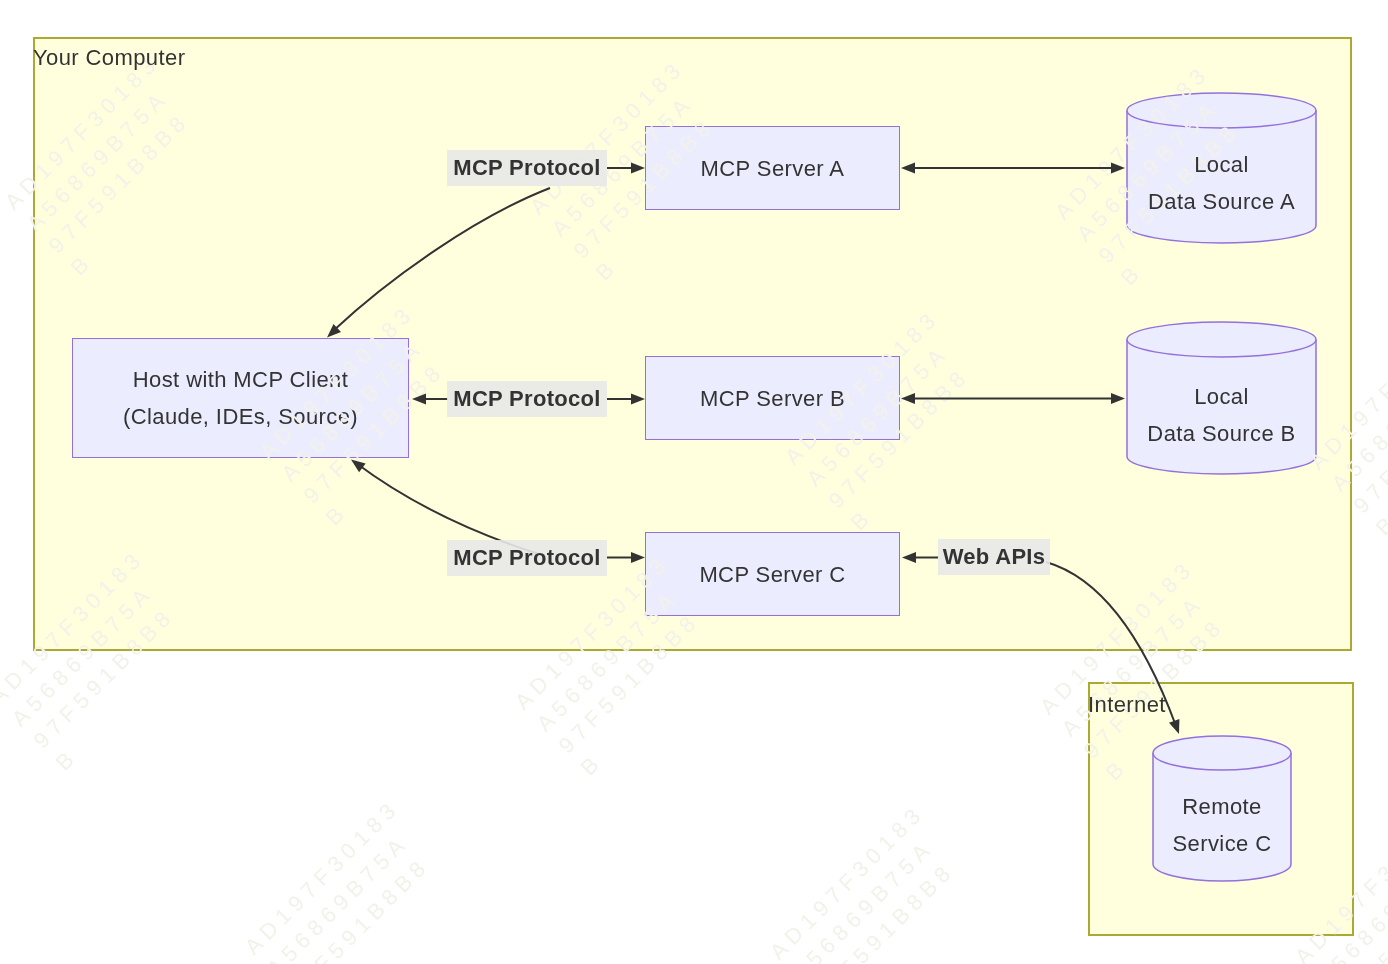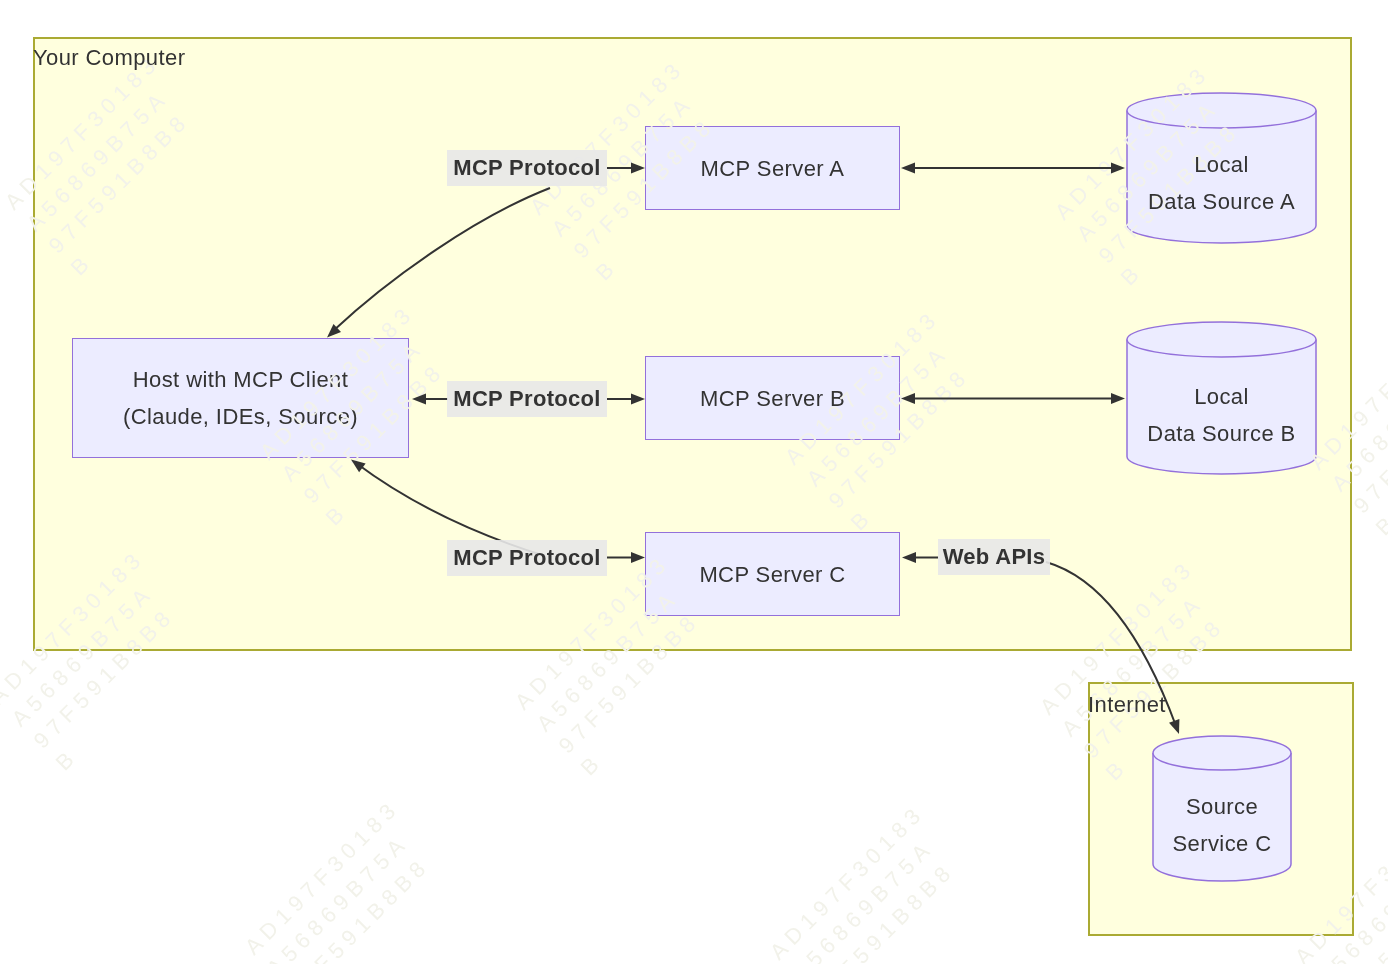--- a/index.html
+++ b/index.html
@@ -98,21 +98,21 @@
 
   <div class="cyl-label" style="left:1127px;top:146px;width:189px;">
     <div class="cyl-text">Local</div>
     <div class="cyl-text">Data Source A</div>
   </div>
   <div class="cyl-label" style="left:1127px;top:378px;width:189px;">
     <div class="cyl-text">Local</div>
     <div class="cyl-text">Data Source B</div>
   </div>
   <div class="cyl-label" style="left:1153px;top:788px;width:138px;">
-    <div class="cyl-text">Source</div>
+    <div class="cyl-text">Remote</div>
     <div class="cyl-text">Service C</div>
   </div>
 
   <div class="watermark-layer">
       <div class="wm-tile" style="left: 115px; top: 165px;">
         <div>AD197F30183</div>
         <div>A56869B75A</div>
         <div>97F591B8B8</div>
         <div>B</div>
       </div>

